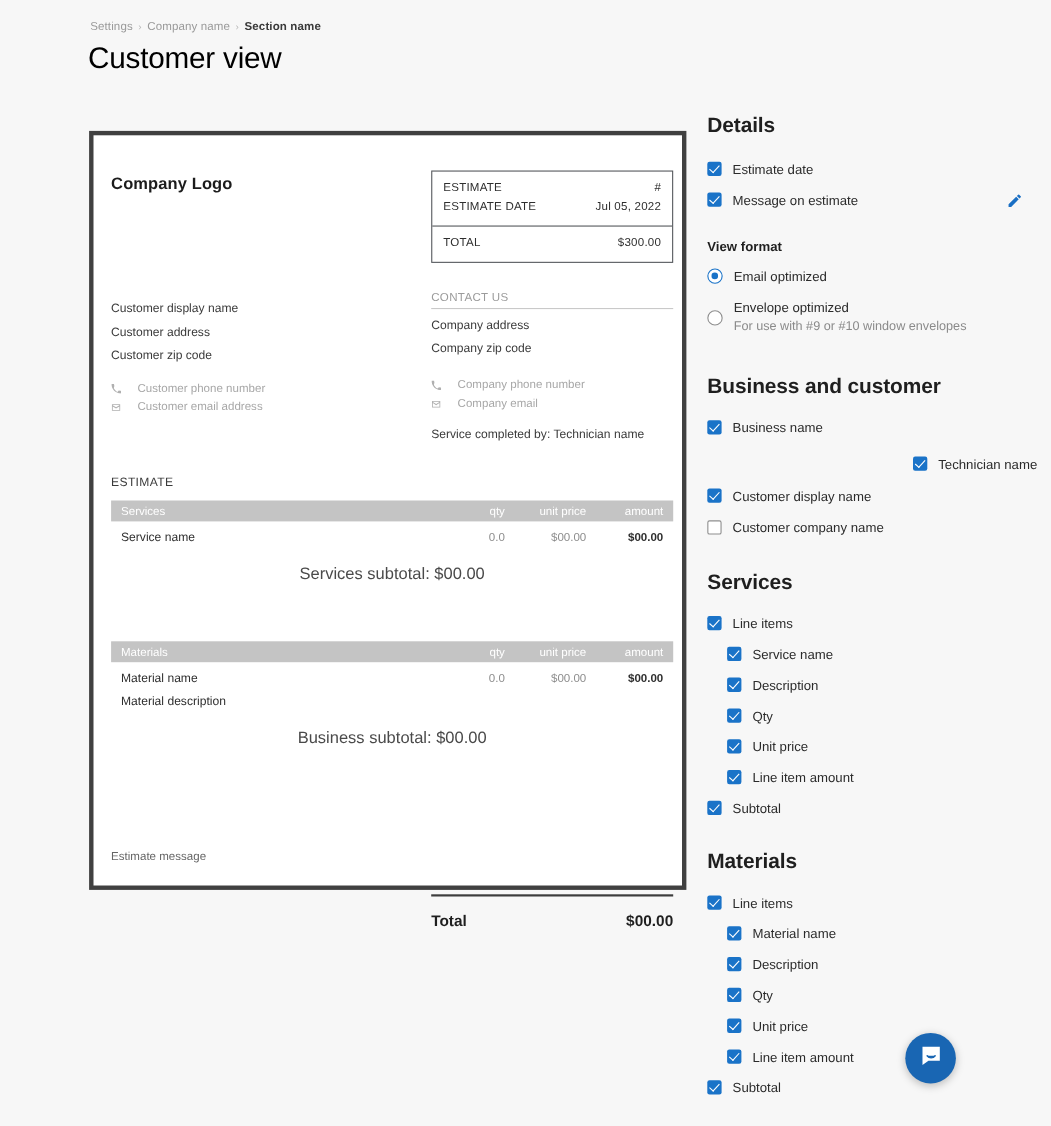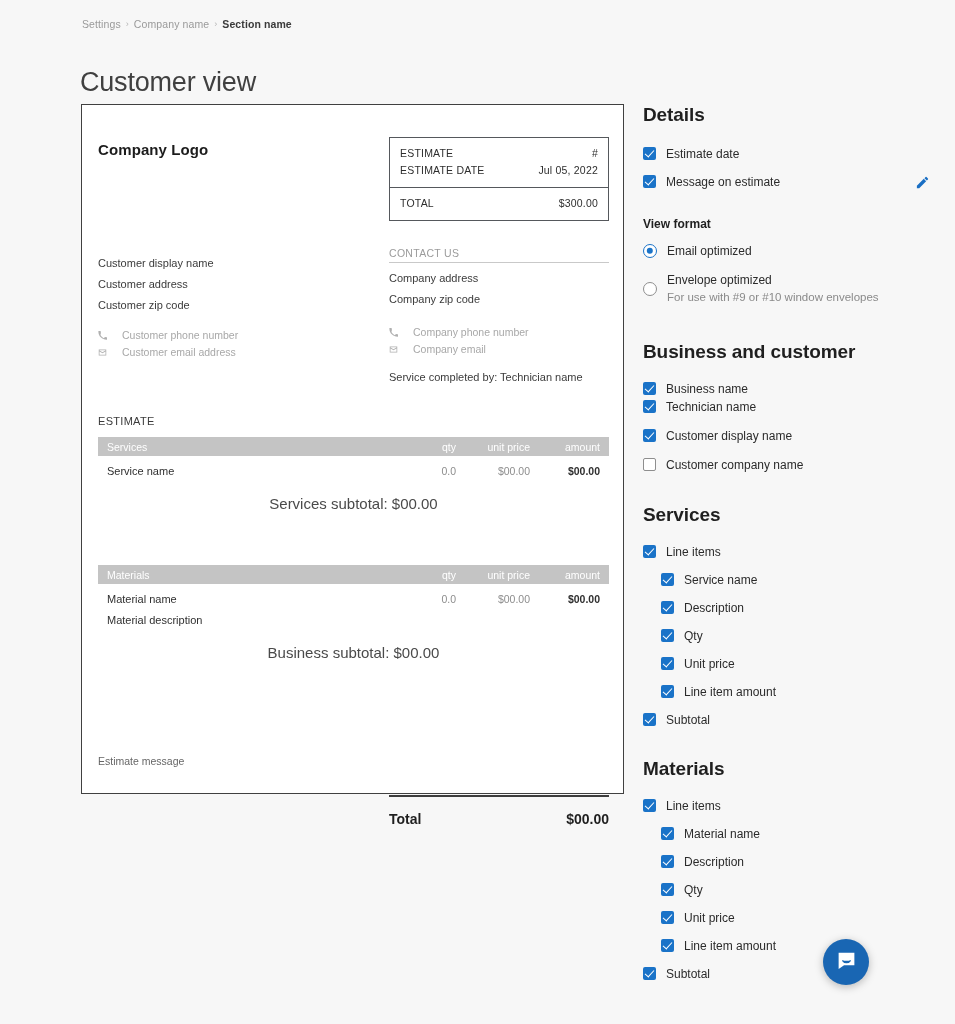--- a/index.html
+++ b/index.html
@@ -16,32 +16,32 @@
   .breadcrumb {
     position: absolute; left: 82px; top: 18px;
     font-size: 10.5px; color: #9a9a9a; letter-spacing: .1px;
     display: flex; align-items: center; gap: 5px;
   }
   .breadcrumb .crumb.last { color: #3a3a3a; font-weight: 700; }
   .breadcrumb .sep { color: #b5b5b5; font-size: 9px; }
 
   .page-title {
     position: absolute; left: 80px; top: 38px;
-    font-size: 27px; font-weight: 400; color: #404040; letter-spacing: -.2px; margin-top: 29px;
+    font-size: 27px; font-weight: 400; color: #000000; letter-spacing: -.2px;
   }
   .page-sub {
     position: absolute; left: 81px; top: 70px;
     font-size: 12.5px; color: #4a4a4a;
   }
 
   
   .card {
-    position: absolute; left: 81px; top: 104px;
+    position: absolute; left: 81px; top: 119px;
     width: 543px; height: 690px;
-    background: #fff; border: 1px solid #404040;
+    background: #fff; border: 4px solid #404040;
   }
   .company-logo {
     position: absolute; left: 16px; top: 36px;
     font-size: 15px; font-weight: 700; color: #1c1c1c; letter-spacing: .1px;
   }
 
   
   .meta-box {
     position: absolute; left: 307px; top: 32px;
     width: 220px; border: 1px solid #55585c; background: #fff;
@@ -328,21 +328,21 @@
         <span class="hint" style="display:block;">For use with #9 or #10 window envelopes</span>
       </span>
     </div>
 
     <div class="sec-title" style="margin-top:36px;">Business and customer</div>
 
     <div class="opt-row" style="margin-top:19px;">
       <span class="cb on"></span>
       <span class="label">Business name</span>
     </div>
-    <div class="opt-row" style="margin-top:4px;">
+    <div class="opt-row" style="margin-top:19px;justify-content:flex-end;">
       <span class="cb on"></span>
       <span class="label">Technician name</span>
     </div>
     <div class="opt-row" style="margin-top:15px;">
       <span class="cb on"></span>
       <span class="label">Customer display name</span>
     </div>
     <div class="opt-row" style="margin-top:15px;">
       <span class="cb off"></span>
       <span class="label">Customer company name</span>

